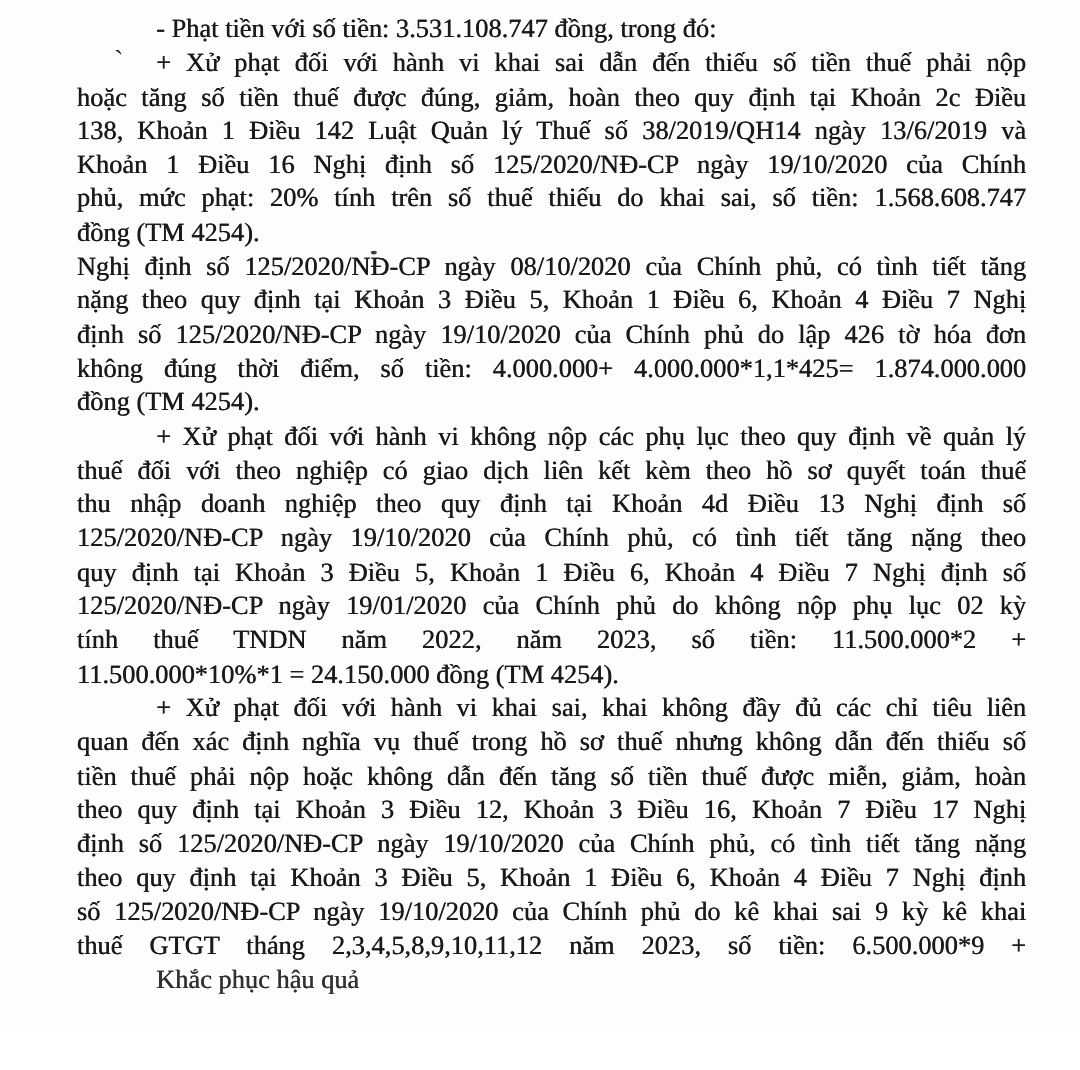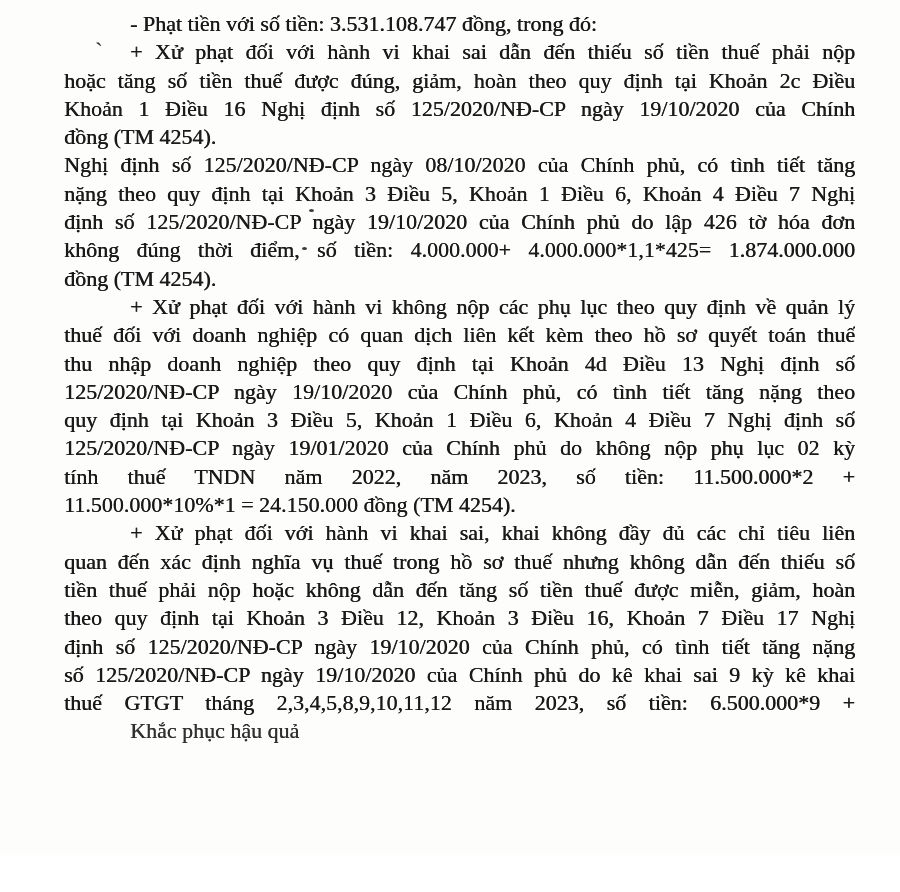--- a/index.html
+++ b/index.html
@@ -58,40 +58,43 @@
   .speck2 { left: 302px; top: 247px; }
 </style>
 </head>
 <body>
 
 <div class="page" style="--page-bg: #fdfdfc; --ink: #1a1a1a;">
   <div class="textblock">
       <div class="tline para-start para-end">- Phạt tiền với số tiền: 3.531.108.747 đồng, trong đó:</div>
       <div class="tline para-start">+ Xử phạt đối với hành vi khai sai dẫn đến thiếu số tiền thuế phải nộp</div>
       <div class="tline">hoặc tăng số tiền thuế được đúng, giảm, hoàn theo quy định tại Khoản 2c Điều</div>
+      <div class="tline">138, Khoản 1 Điều 142 Luật Quản lý Thuế số 38/2019/QH14 ngày 13/6/2019 và</div>
       <div class="tline">Khoản 1 Điều 16 Nghị định số 125/2020/NĐ-CP ngày 19/10/2020 của Chính</div>
+      <div class="tline">phủ, mức phạt: 20% tính trên số thuế thiếu do khai sai, số tiền: 1.568.608.747</div>
       <div class="tline para-end">đồng (TM 4254).</div>
       <div class="tline">Nghị định số 125/2020/NĐ-CP ngày 08/10/2020 của Chính phủ, có tình tiết tăng</div>
       <div class="tline">nặng theo quy định tại Khoản 3 Điều 5, Khoản 1 Điều 6, Khoản 4 Điều 7 Nghị</div>
       <div class="tline">định số 125/2020/NĐ-CP ngày 19/10/2020 của Chính phủ do lập 426 tờ hóa đơn</div>
       <div class="tline">không đúng thời điểm, số tiền: 4.000.000+ 4.000.000*1,1*425= 1.874.000.000</div>
       <div class="tline para-end">đồng (TM 4254).</div>
       <div class="tline para-start">+ Xử phạt đối với hành vi không nộp các phụ lục theo quy định về quản lý</div>
-      <div class="tline">thuế đối với doanh nghiệp có quan dịch liên kết kèm theo hồ sơ quyết toán thuế</div>
+      <div class="tline">thuế đối với theo nghiệp có giao dịch liên kết kèm theo hồ sơ quyết toán thuế</div>
       <div class="tline">thu nhập doanh nghiệp theo quy định tại Khoản 4d Điều 13 Nghị định số</div>
       <div class="tline">125/2020/NĐ-CP ngày 19/10/2020 của Chính phủ, có tình tiết tăng nặng theo</div>
       <div class="tline">quy định tại Khoản 3 Điều 5, Khoản 1 Điều 6, Khoản 4 Điều 7 Nghị định số</div>
       <div class="tline">125/2020/NĐ-CP ngày 19/01/2020 của Chính phủ do không nộp phụ lục 02 kỳ</div>
       <div class="tline">tính thuế TNDN năm 2022, năm 2023, số tiền: 11.500.000*2 +</div>
       <div class="tline para-end">11.500.000*10%*1 = 24.150.000 đồng (TM 4254).</div>
       <div class="tline para-start">+ Xử phạt đối với hành vi khai sai, khai không đầy đủ các chỉ tiêu liên</div>
       <div class="tline">quan đến xác định nghĩa vụ thuế trong hồ sơ thuế nhưng không dẫn đến thiếu số</div>
       <div class="tline">tiền thuế phải nộp hoặc không dẫn đến tăng số tiền thuế được miễn, giảm, hoàn</div>
       <div class="tline">theo quy định tại Khoản 3 Điều 12, Khoản 3 Điều 16, Khoản 7 Điều 17 Nghị</div>
       <div class="tline">định số 125/2020/NĐ-CP ngày 19/10/2020 của Chính phủ, có tình tiết tăng nặng</div>
+      <div class="tline">theo quy định tại Khoản 3 Điều 5, Khoản 1 Điều 6, Khoản 4 Điều 7 Nghị định</div>
       <div class="tline">số 125/2020/NĐ-CP ngày 19/10/2020 của Chính phủ do kê khai sai 9 kỳ kê khai</div>
       <div class="tline">thuế GTGT tháng 2,3,4,5,8,9,10,11,12 năm 2023, số tiền: 6.500.000*9 +</div>
       <div class="tline para-start para-end clipped">Khắc phục hậu quả</div>
     </div>
 
   <span class="artifact backtick">`</span>
   <span class="artifact speck speck1"></span>
   <span class="artifact speck speck2"></span>
 </div>
 

